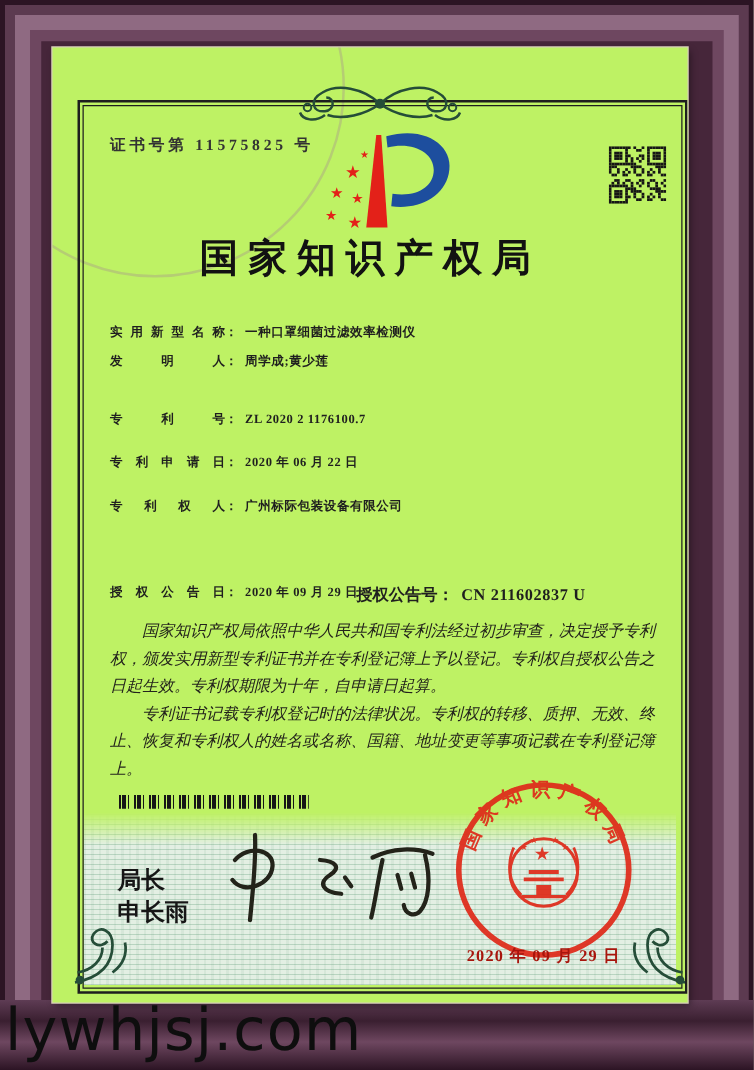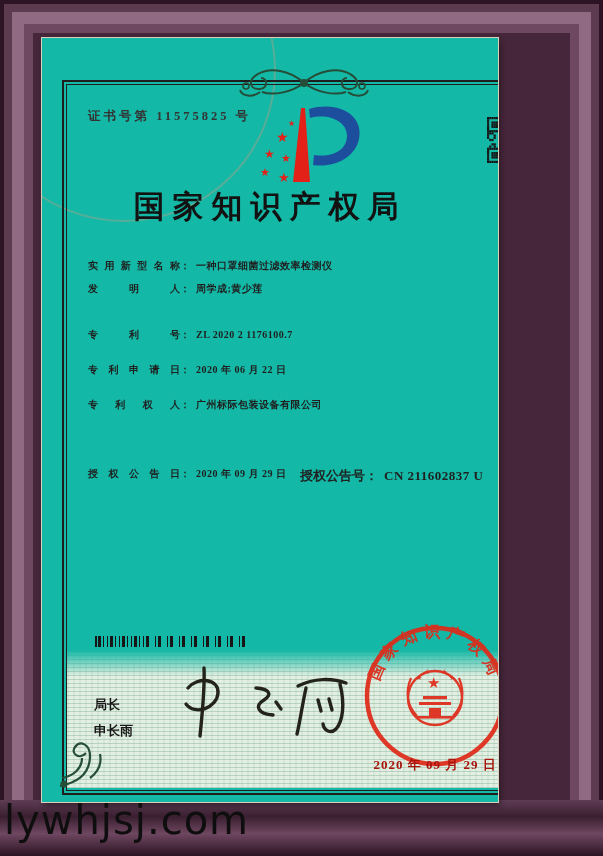--- a/index.html
+++ b/index.html
@@ -8,22 +8,22 @@
          background:#58334b;}
   
   .frame-l1{position:absolute;inset:0;background:#2c1424;}
   .frame-l2{position:absolute;inset:4px;background:#5c3a50;}
   .frame-l3{position:absolute;inset:12px;background:#8f6a82;}
   .frame-l4{position:absolute;inset:24px;background:#6e4760;}
   .frame-l5{position:absolute;inset:33px;background:#46263a;}
   .wm-band{position:absolute;left:0;right:0;top:800px;height:56px;
            background:linear-gradient(180deg,#5e3c54 0%,#3a1f30 30%,#6e4760 60%,#2c1424 100%);}
   
-  .paper{position:absolute;left:42px;top:38px;width:456px;height:764px;
-         background:#14b8a6;box-shadow:0 0 0 1px #d9d0ba, 2px 3px 6px rgba(0,0,0,.45);}
+  .paper{position:absolute;left:42px;top:38px;width:508px;height:764px;
+         background:#bef264;box-shadow:0 0 0 1px #d9d0ba, 2px 3px 6px rgba(0,0,0,.45);}
   .faint-arc{position:absolute;left:-70px;top:-120px;width:300px;height:300px;
              border:2px solid rgba(170,160,135,.45);border-radius:50%;}
   
   .inner-frame{position:absolute;left:20px;top:42px;width:484px;height:711px;
                border:2.5px solid #1e1e1e;}
   .inner-frame::after{content:"";position:absolute;inset:2px;border:1px solid #1e1e1e;}
   
   .band{position:absolute;left:25px;top:612px;width:474px;height:138px;
         background-color:#e3efe3;
         background-image:repeating-linear-gradient(0deg,rgba(85,150,112,.30) 0 1px,rgba(255,255,255,0) 1px 4px),
@@ -36,40 +36,40 @@
   .qr{position:absolute;left:445px;top:79px;width:46px;height:46px;}
   .title{position:absolute;left:0;top:148px;width:100%;text-align:center;
          font-size:31px;font-weight:bold;letter-spacing:8px;color:#121212;}
   
   .frow{position:absolute;left:46px;width:440px;font-size:10px;font-weight:bold;color:#1f1f1f;
         white-space:nowrap;}
   .flabel{display:inline-block;width:92px;text-align:justify;text-align-last:justify;
           vertical-align:bottom;}
   .fcolon{display:inline-block;margin-right:6px;}
   .fval{letter-spacing:.5px;}
-  .frow2{position:absolute;left:258px;font-size:13px;font-weight:bold;color:#1f1f1f;white-space:nowrap;}
+  .frow2{position:absolute;left:243px;font-size:13px;font-weight:bold;color:#1f1f1f;white-space:nowrap;}
   .paras{position:absolute;left:46px;top:456px;width:436px;font-size:12.8px;line-height:22px;
          color:#23231c;font-style:italic;font-weight:500;text-align:justify;}
   .paras p{margin:0;text-indent:2em;}
   .barcode{position:absolute;left:53px;top:598px;width:152px;height:11px;
            background:repeating-linear-gradient(90deg,#161616 0 1.5px,transparent 1.5px 3px,
                      #161616 3px 6px,transparent 6px 7.5px,#161616 7.5px 8.5px,transparent 8.5px 12px);}
-  .director{position:absolute;left:52px;top:654px;font-size:13px;font-weight:bold;color:#161616;line-height:26px;}
+  .director{position:absolute;left:52px;top:654px;font-size:19px;font-weight:bold;color:#161616;line-height:26px;}
   .signature{position:absolute;left:130px;top:622px;}
   .seal{position:absolute;left:321px;top:586px;width:144px;height:144px;opacity:.93;}
   .seal-date{position:absolute;left:318px;top:718px;width:150px;text-align:center;
              font-size:13px;font-weight:bold;color:#a8150d;letter-spacing:1px;}
   .page-info{position:absolute;left:20px;top:730px;width:484px;text-align:center;
              font-size:12px;font-weight:bold;color:#242424;}
   .ornament-top{position:absolute;left:174px;top:24px;}
   .flourish{position:absolute;}
   .flourish.bl{left:12px;top:690px;}
   .flourish.br{left:452px;top:690px;transform:scaleX(-1);}
   .watermark{position:absolute;left:4px;top:797px;font-family:"DejaVu Sans",sans-serif;
-             font-size:40px;font-weight:500;color:#0e0e0e;letter-spacing:1px;}
+             font-size:47px;font-weight:500;color:#0e0e0e;letter-spacing:1px;}
 </style>
 </head>
 <body>
 
 <div id="stage">
   <div class="frame-l1"></div>
   <div class="frame-l2"></div>
   <div class="frame-l3"></div>
   <div class="frame-l4"></div>
   <div class="frame-l5"></div>
@@ -351,20 +351,24 @@
       <span class="flabel">专利权人</span><span class="fcolon">：</span><span class="fval">广州标际包装设备有限公司</span>
     </div>
 
     <div class="frow" style="top:429px">
       <span class="flabel">授权公告日</span><span class="fcolon">：</span><span class="fval">2020 年 09 月 29 日</span>
     </div>
     <div class="frow2" style="top:429px">
       <span>授权公告号</span><span class="fcolon">：</span><span class="fval">CN 211602837 U</span>
     </div>
 
+    <div class="paras">
+      <p>国家知识产权局依照中华人民共和国专利法经过初步审查，决定授予专利权，颁发实用新型专利证书并在专利登记簿上予以登记。专利权自授权公告之日起生效。专利权期限为十年，自申请日起算。</p>
+      <p>专利证书记载专利权登记时的法律状况。专利权的转移、质押、无效、终止、恢复和专利权人的姓名或名称、国籍、地址变更等事项记载在专利登记簿上。</p>
+    </div>
 
     <div class="barcode"></div>
 
     <div class="director">
       <div>局长</div>
       <div>申长雨</div>
     </div>
 
     <svg class="signature" width="200" height="85" viewBox="0 0 200 85">
       <g fill="none" stroke="#23231a" stroke-width="3.4" stroke-linecap="round">

